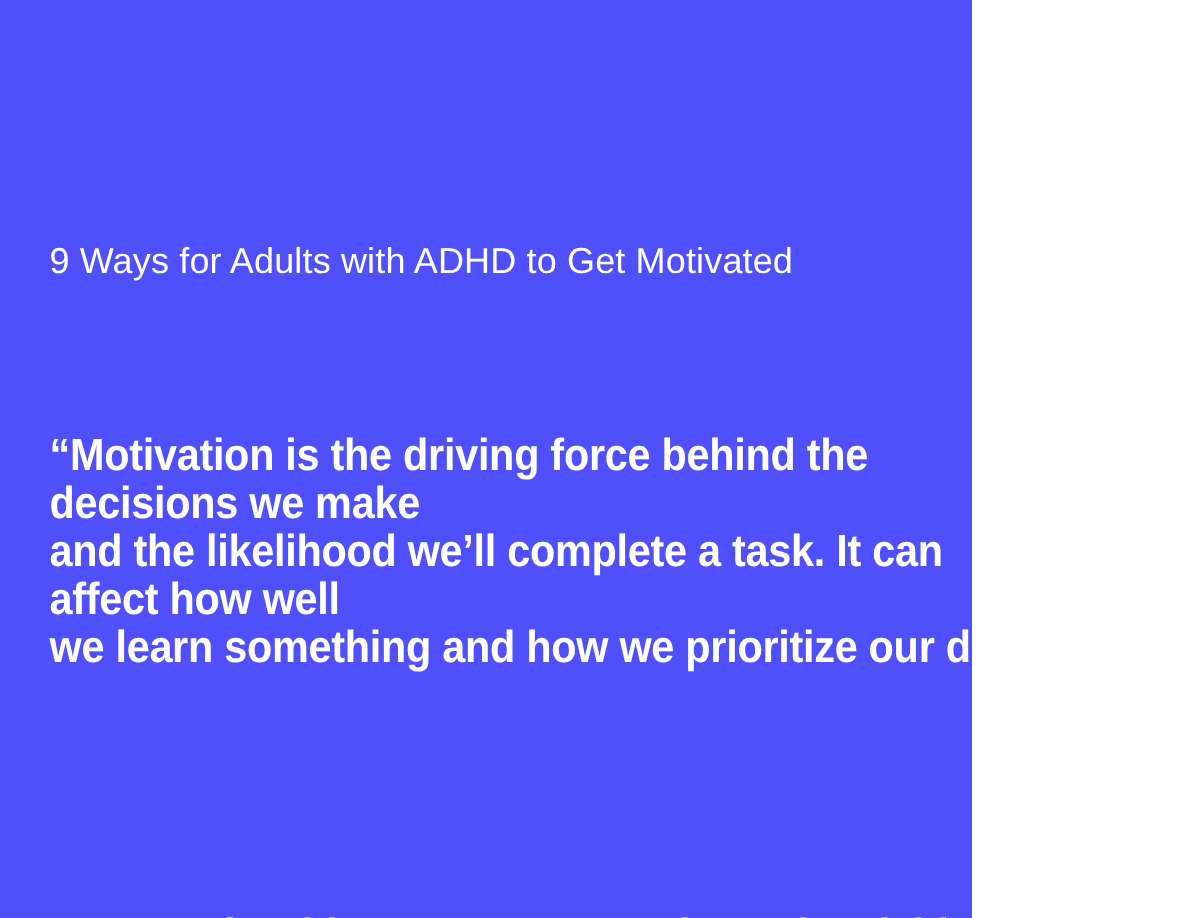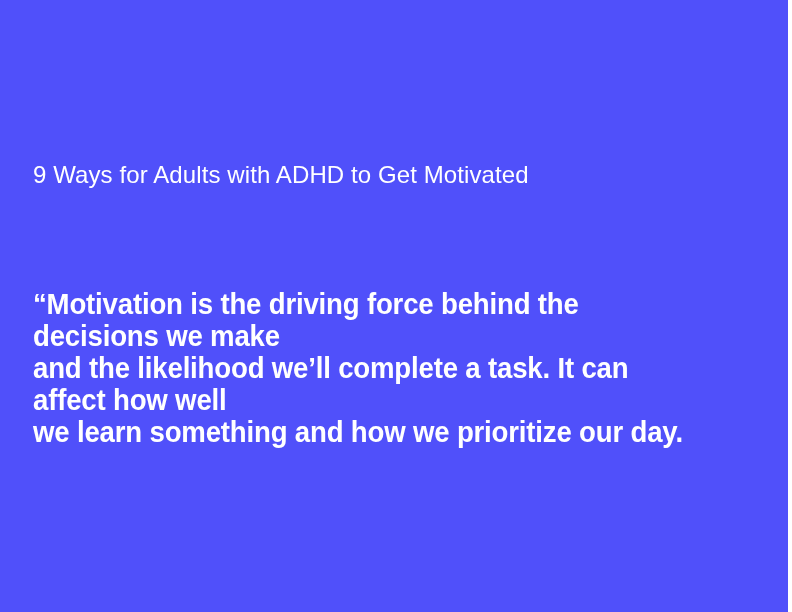--- a/index.html
+++ b/index.html
@@ -8,21 +8,21 @@
   }
   body {
     width: 792px;
     height: 612px;
     overflow: hidden;
     font-family: "Liberation Sans", "DejaVu Sans", sans-serif;
   }
 
   #slide {
     position: relative;
-    width: 788px;
+    width: 648px;
     height: 612px;
     background: #5050fa;
     box-sizing: border-box;
     padding-left: 24px;
   }
 
   #content {
     position: absolute;
     left: 33px;
     top: 160px;

